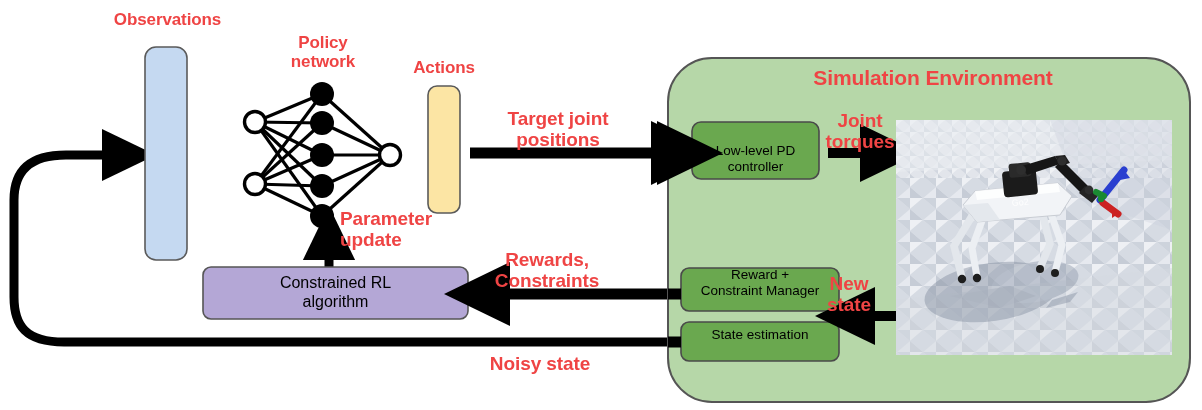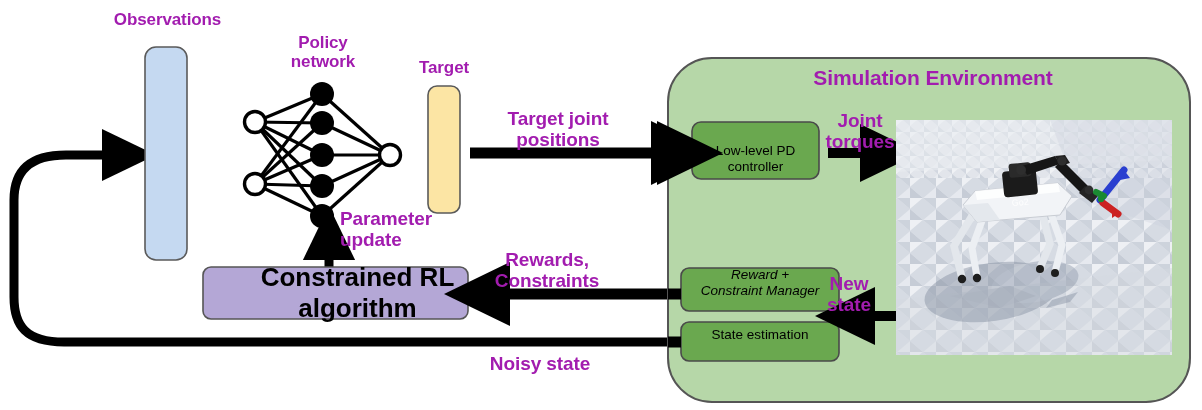--- a/index.html
+++ b/index.html
@@ -17,21 +17,21 @@
   #canvas {
     position: absolute;
     left: 0; top: 0;
     width: 1202px;
     height: 410px;
   }
   .lbl {
     position: absolute;
     font-family: "Liberation Sans", sans-serif;
     font-weight: bold;
-    color: #a21caf;
+    color: #ef4444;
     text-align: center;
     line-height: 1.12;
     white-space: pre-line;
     letter-spacing: -0.1px;
   }
   .title-lbl { font-size: 17px; }
   .flow-lbl  { font-size: 19px; }
   .sim-title { font-size: 21px; }
   .box-lbl {
     position: absolute;
@@ -40,23 +40,22 @@
     color: #000000;
     text-align: center;
     line-height: 1.18;
     white-space: pre-line;
     font-size: 13.5px;
     display: flex;
     align-items: center;
     justify-content: center;
   }
   .box-lbl.bigbold {
-    font-weight: bold;
-    font-size: 26px;
-    margin-left: 22px;
+    font-weight: normal;
+    font-size: 16px;
   }
 </style>
 </head>
 <body>
 
 <svg id="canvas" viewBox="0 0 1202 410">
   <defs>
     <marker id="arrowhead" markerWidth="7" markerHeight="7" refX="3.3" refY="3" orient="auto">
       <path d="M0,0.2 L6.6,3 L0,5.8 Z" fill="#000000"></path>
     </marker>
@@ -238,21 +237,21 @@
     </g>
   </g>
   <rect x="896" y="120" width="276" height="235" fill="none" stroke="#b6d7a8" stroke-width="0"></rect>
 </svg>
 
 <div class="lbl title-lbl" style="left:95px; top:10px; width:145px;">Observations</div>
 
 <div class="lbl title-lbl" style="left:262px; top:33px; width:122px;">Policy
 network</div>
 
-<div class="lbl title-lbl" style="left:385px; top:58px; width:118px;">Target</div>
+<div class="lbl title-lbl" style="left:385px; top:58px; width:118px;">Actions</div>
 
 <div class="lbl flow-lbl" style="left:340px; top:208px; width:102px; text-align:left;">Parameter
 update</div>
 
 <div class="lbl flow-lbl" style="left:497px; top:108px; width:122px;">Target joint
 positions</div>
 
 <div class="lbl flow-lbl" style="left:486px; top:249px; width:122px;">Rewards,
 Constraints</div>
 
@@ -262,19 +261,19 @@
 torques</div>
 
 <div class="lbl flow-lbl" style="left:820px; top:273px; width:58px;">New
 state</div>
 
 <div class="lbl sim-title" style="left:738px; top:66px; width:390px;">Simulation Environment</div>
 
 <div class="box-lbl" style="left:692px; top:122px; width:127px; height:73px;">Low-level PD
 controller</div>
 
-<div class="box-lbl" style="left:681px; top:268px; width:158px; height:30px;font-style:italic;">Reward  +
+<div class="box-lbl" style="left:681px; top:268px; width:158px; height:30px;">Reward  +
 Constraint Manager</div>
 
 <div class="box-lbl" style="left:681px; top:322px; width:158px; height:25px;">State estimation</div>
 
 <div class="box-lbl bigbold" style="left:203px; top:267px; width:265px; height:52px;">Constrained RL
 algorithm</div>
 
 </body></html>

